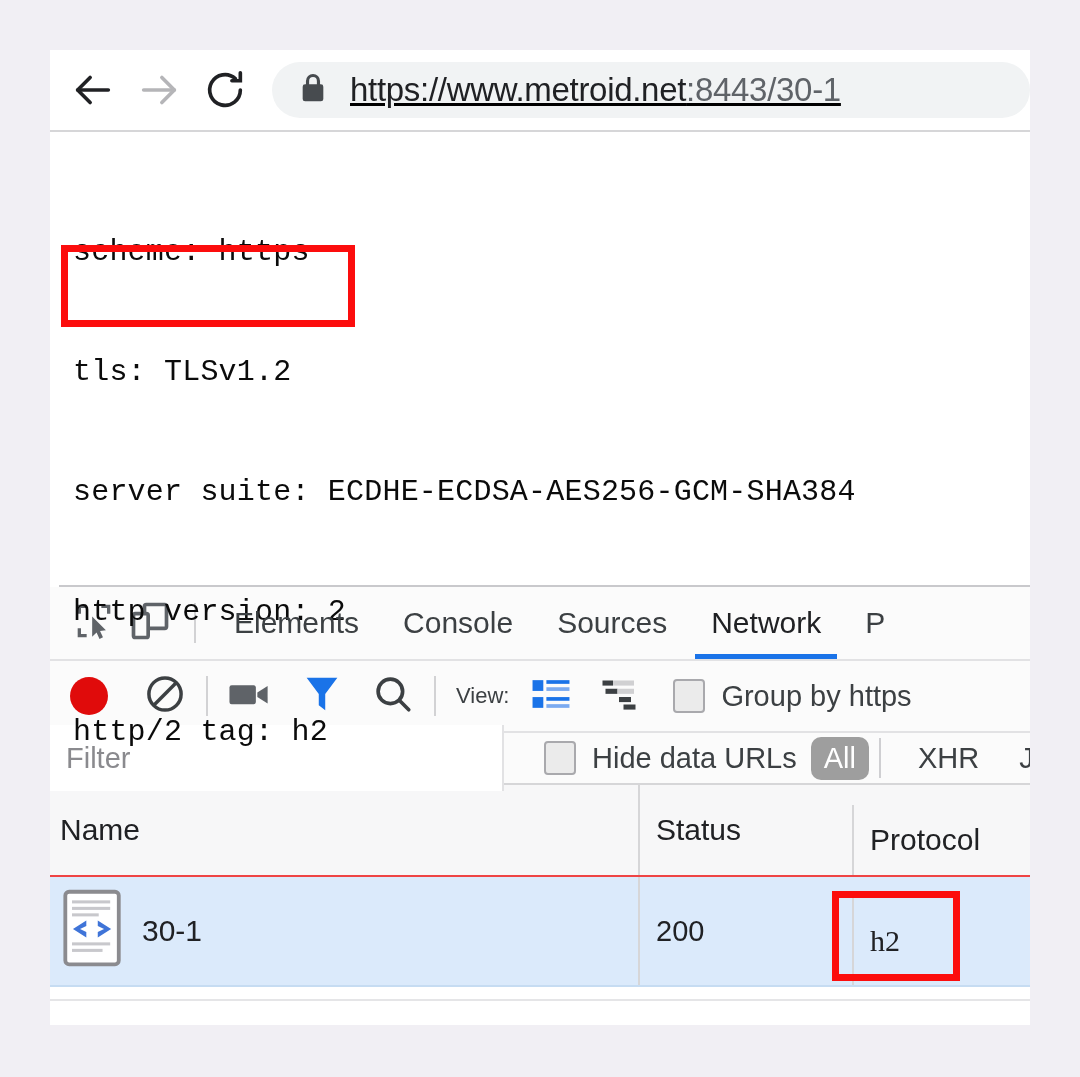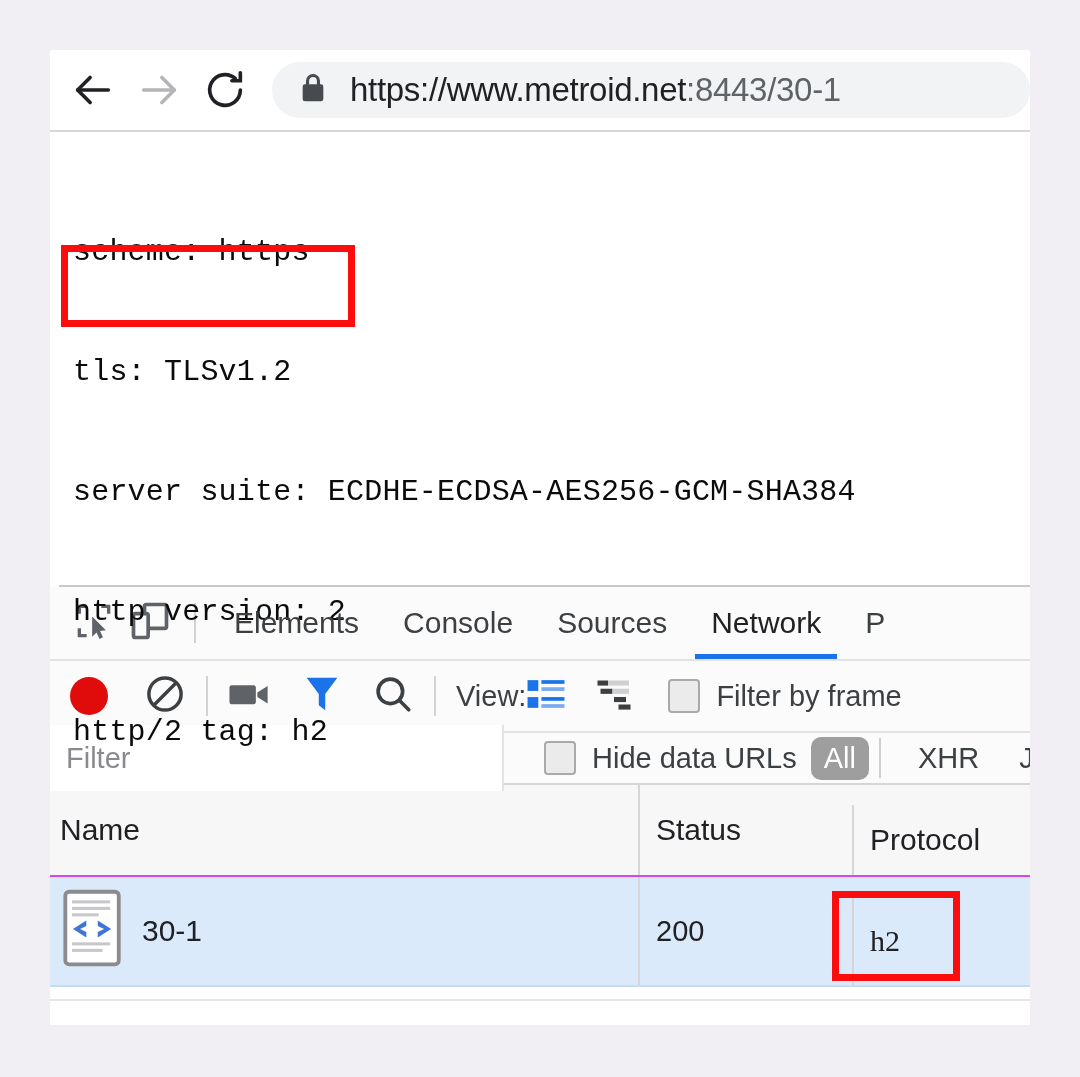--- a/index.html
+++ b/index.html
@@ -30,20 +30,21 @@
 
   
   #browser-toolbar {
     height: 82px;
     display: flex;
     align-items: center;
     background: #ffffff;
     border-bottom: 2px solid #d6d6d8;
     padding-left: 10px;
     box-sizing: border-box;
+    text-decoration: underline;
   }
   .nav-btn {
     width: 66px;
     height: 66px;
     display: flex;
     align-items: center;
     justify-content: center;
     flex: 0 0 auto;
   }
   .nav-btn svg { display: block; }
@@ -166,22 +167,23 @@
     width: 38px; height: 38px;
     border-radius: 50%;
     background: #e00b0b;
     flex: 0 0 auto;
     margin-right: 36px;
   }
   .nt-icon { flex: 0 0 auto; display: flex; align-items: center; justify-content: center; }
   .nt-gap { width: 30px; flex: 0 0 auto; }
   .nt-sep { width: 2px; height: 40px; background: #d2d2d4; margin: 0 20px; flex: 0 0 auto; }
   #view-label {
-    font-size: 29px;
+    font-size: 22px;
     color: #3c4043;
+    margin-right: 22px;
     flex: 0 0 auto;
     white-space: nowrap;
   }
   .checkbox-sq {
     width: 28px; height: 30px;
     border: 2px solid #a9a9ad;
     border-radius: 4px;
     background: #ebebeb;
     flex: 0 0 auto;
   }
@@ -239,21 +241,21 @@
 
   
   #req-table { background: #ffffff; }
   .req-row {
     display: flex;
     align-items: stretch;
     box-sizing: border-box;
   }
   #req-header {
     height: 92px;
-    border-bottom: 2px solid #d946ef;
+    border-bottom: 2px solid #ef4444;
     background: #f7f7f8;
   }
   .col-name   { width: 588px; flex: 0 0 auto; box-sizing: border-box; display:flex; align-items:center; padding-left: 10px; }
   .col-status { width: 214px; flex: 0 0 auto; box-sizing: border-box; display:flex; align-items:center; padding-left: 16px; border-left: 2px solid #d6d6d8;}
   .col-proto  { width: 176px; flex: 0 0 auto; box-sizing: border-box; display:flex; align-items:center; padding-left: 16px; border-left: 2px solid #d6d6d8; margin-top: 20px;}
   .col-head-text { font-size: 30px; color: #202124; }
   #req-data-row {
     height: 110px;
     background: #dbeafb;
     position: relative;
@@ -433,21 +435,21 @@
             <rect x="11" y="7.5" width="11" height="3.4" fill="#d0d0d2"></rect>
             <rect x="12" y="13" width="8" height="3.4" fill="#3c4043"></rect>
             <rect x="15" y="18" width="8" height="3.4" fill="#3c4043"></rect>
           </svg>
         </span>
       </div>
 
       <div class="nt-gap"></div>
 
       <div class="checkbox-sq"></div>
-      <div id="group-by-frame-label">Filter by frame</div>
+      <div id="group-by-frame-label">Group by https</div>
     </div>
 
     <div id="filter-bar">
       <input id="filter-input" type="text" placeholder="Filter" style="">
       <div class="checkbox-sq" id="hide-data-urls-check"></div>
       <div id="hide-data-urls-label">Hide data URLs</div>
       <div class="type-pill active">All</div>
       <div class="fb-sep"></div>
       <div class="type-pill">XHR</div>
       <div class="type-pill">JS</div>

